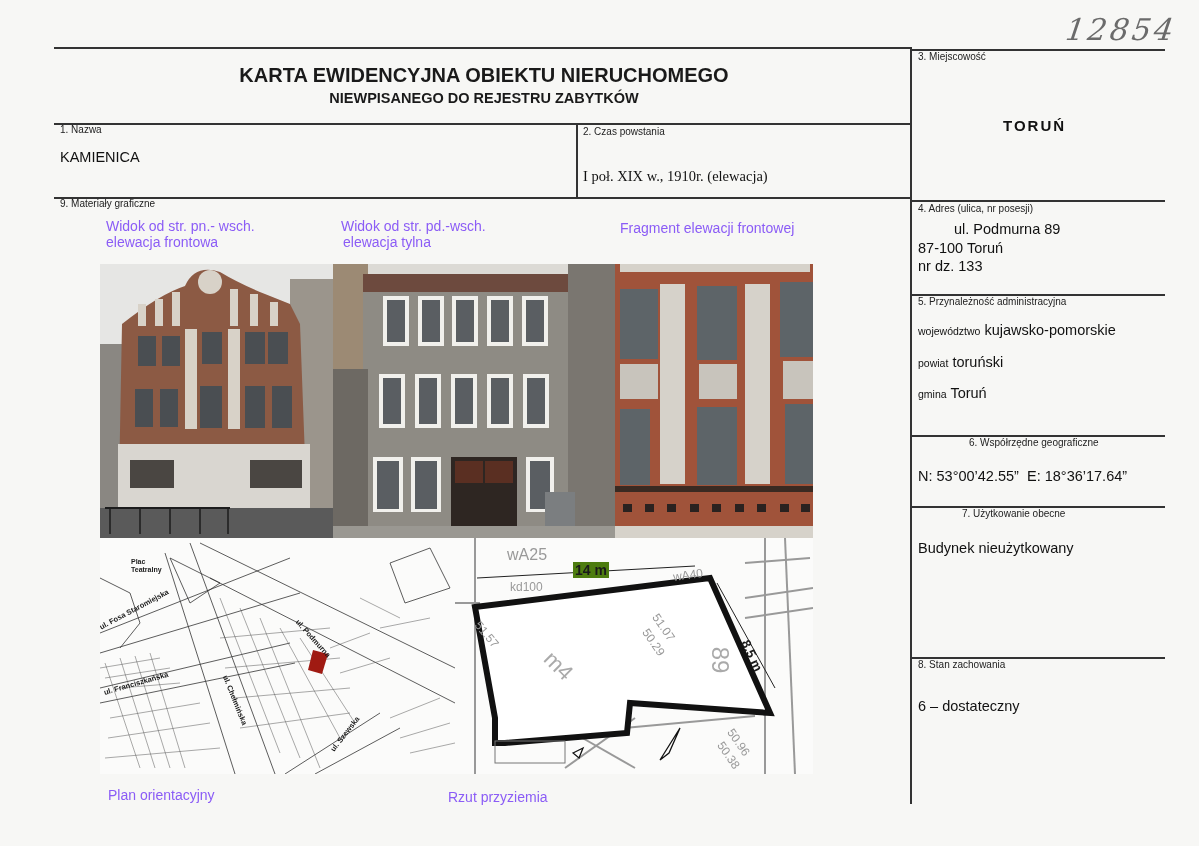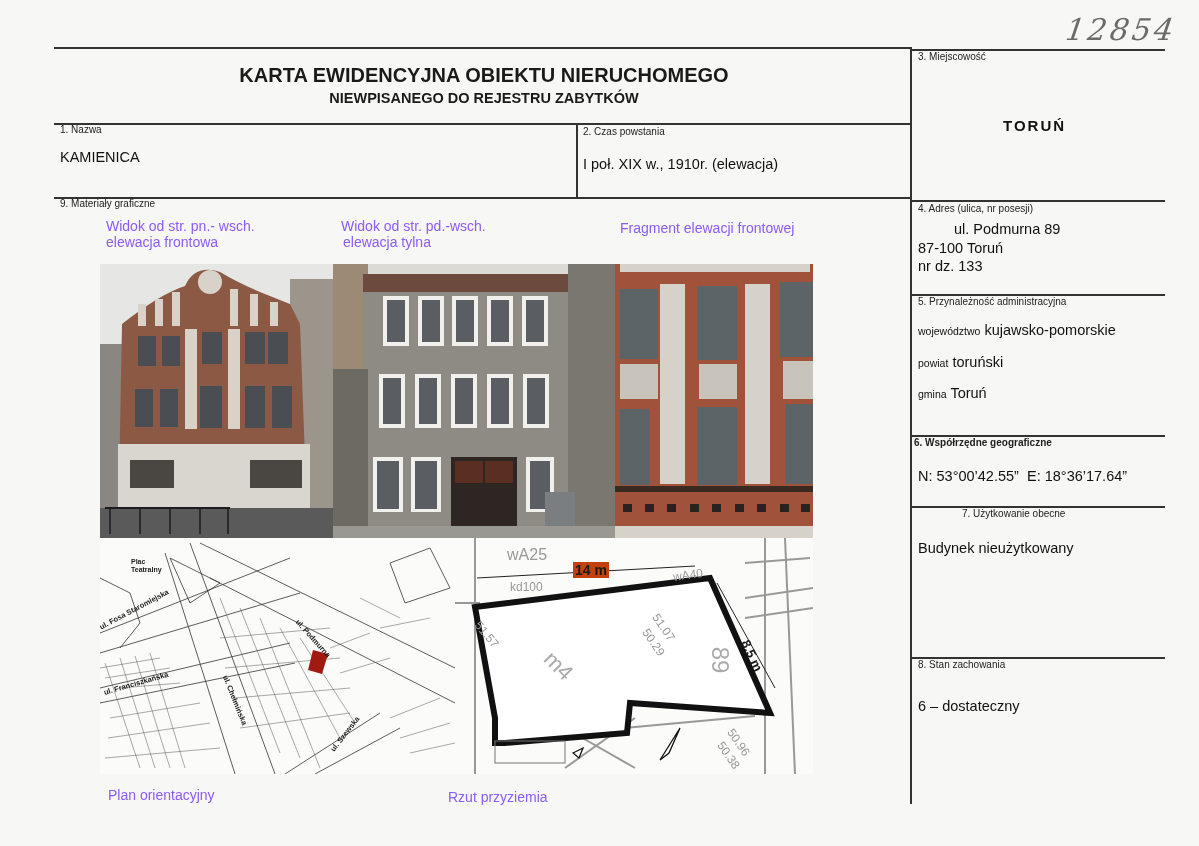--- a/index.html
+++ b/index.html
@@ -34,21 +34,21 @@
 <div class="hline" style="left:911px;top:506px;width:254px;"></div>
 <div class="hline" style="left:911px;top:657px;width:254px;"></div>
 
 <div class="title" style="top:64px;font-size:20px;">KARTA EWIDENCYJNA OBIEKTU NIERUCHOMEGO</div>
 <div class="title" style="top:90px;font-size:14.5px;">NIEWPISANEGO DO REJESTRU ZABYTKÓW</div>
 
 <div class="lbl" style="left:60px;top:124px;">1. Nazwa</div>
 <div class="val" style="left:60px;top:149px;">KAMIENICA</div>
 
 <div class="lbl" style="left:583px;top:126px;">2. Czas powstania</div>
-<div class="val" style="left:583px;top:156px;">I poł. XIX w., 1910r. (elewacja)</div>
+<div class="val" style="left:583px;top:168px;font-family:Liberation Serif, serif;">I poł. XIX w., 1910r. (elewacja)</div>
 
 <div class="lbl" style="left:918px;top:51px;">3. Miejscowość</div>
 <div class="val" style="left:1003px;top:117px;font-weight:bold;letter-spacing:2px;font-size:15px;">TORUŃ</div>
 
 <div class="lbl" style="left:918px;top:203px;">4. Adres (ulica, nr posesji)</div>
 <div class="val" style="left:918px;top:221px;margin-left:36px;">ul. Podmurna 89</div>
 <div class="val" style="left:918px;top:240px;">87-100 Toruń</div>
 <div class="val" style="left:918px;top:258px;">nr dz. 133</div>
 
 <div class="lbl" style="left:918px;top:296px;">5. Przynależność administracyjna</div>
@@ -58,21 +58,21 @@
 </div>
 <div class="val" style="left:918px;top:354px;">
   <span class="small">powiat</span>
   <span>toruński</span>
 </div>
 <div class="val" style="left:918px;top:385px;">
   <span class="small">gmina</span>
   <span>Toruń</span>
 </div>
 
-<div class="lbl" style="left:914px;top:437px;font-weight:bold;">6. Współrzędne geograficzne</div>
+<div class="lbl" style="left:969px;top:437px;">6. Współrzędne geograficzne</div>
 <div class="val" style="left:918px;top:468px;white-space:pre;">N: 53°00’42.55”  E: 18°36’17.64”</div>
 
 <div class="lbl" style="left:938px;top:508px;margin-left:24px;">7. Użytkowanie obecne</div>
 <div class="val" style="left:918px;top:540px;text-align:right;">Budynek nieużytkowany</div>
 
 <div class="lbl" style="left:918px;top:659px;">8. Stan zachowania</div>
 <div class="val" style="left:918px;top:698px;">6 – dostateczny</div>
 
 <div class="lbl" style="left:60px;top:198px;text-align:center;">9. Materiały graficzne</div>
 <div class="cap" style="left:106px;top:218px;">
@@ -264,21 +264,21 @@
         <line x1="290" y1="80" x2="358" y2="70"></line>
       <line x1="330" y1="0" x2="340" y2="236"></line>
     </g>
     <polygon points="20,69 255,40 315,175 175,165 172,195 50,205 40,205 40,180" fill="#fff" stroke="#111" stroke-width="6" stroke-linejoin="miter"></polygon>
     <line x1="22" y1="40" x2="240" y2="28" stroke="#222" stroke-width="1"></line>
     <line x1="262" y1="45" x2="320" y2="150" stroke="#222" stroke-width="1"></line>
     <rect x="40" y="203" width="70" height="22" fill="none" stroke="#777" stroke-width="1"></rect>
     <polygon points="118,215 128,210 124,220" fill="none" stroke="#111" stroke-width="1.3"></polygon>
     <path d="M205 222 L225 190 L214 215 Z" fill="none" stroke="#111" stroke-width="1.3"></path>
   </svg>
-  <div class="abs" style="left:118px;top:24px;font-size:14px;font-weight:bold;background:#c2410c;padding:0 2px;">14 m</div>
+  <div class="abs" style="left:118px;top:24px;font-size:14px;font-weight:bold;background:#4d7c0f;padding:0 2px;">14 m</div>
   <div class="abs" style="left:290px;top:95px;font-size:13px;font-weight:bold;transform:rotate(65deg);transform-origin:left;">8,5 m</div>
   <div class="abs" style="left:52px;top:8px;font-size:16px;color:#999;">wA25</div>
   <div class="abs" style="left:218px;top:30px;font-size:12px;color:#999;transform:rotate(-8deg);">wA40</div>
   <div class="abs" style="left:55px;top:42px;font-size:12px;color:#999;">kd100</div>
   <div class="abs" style="left:22px;top:78px;font-size:12px;color:#999;transform:rotate(50deg);transform-origin:left;">51.57</div>
   <div class="abs" style="left:200px;top:70px;font-size:12px;color:#999;transform:rotate(55deg);transform-origin:left;">51.07</div>
   <div class="abs" style="left:190px;top:85px;font-size:12px;color:#999;transform:rotate(55deg);transform-origin:left;">50.29</div>
   <div class="abs" style="left:275px;top:185px;font-size:12px;color:#999;transform:rotate(55deg);transform-origin:left;">50.96</div>
   <div class="abs" style="left:265px;top:198px;font-size:12px;color:#999;transform:rotate(55deg);transform-origin:left;">50.38</div>
   <div class="abs" style="left:88px;top:115px;font-size:22px;color:#aaa;transform:rotate(45deg);">m4</div>

